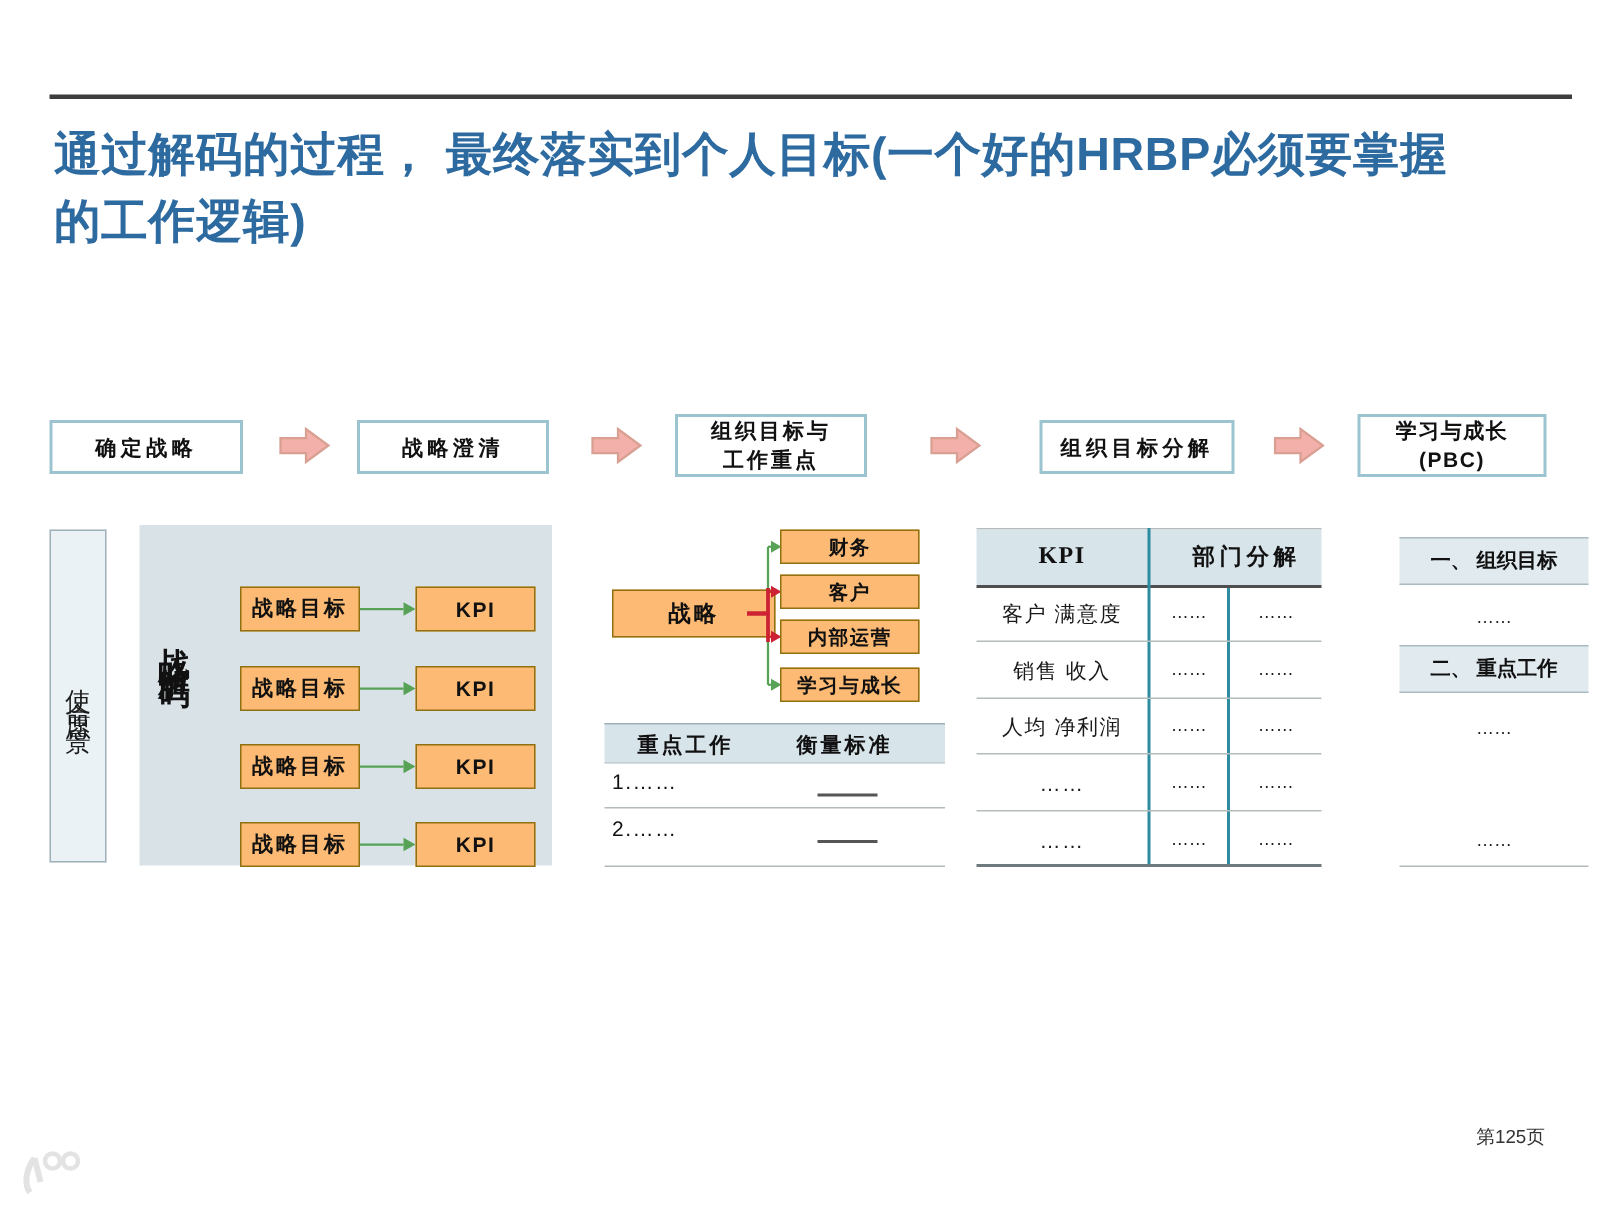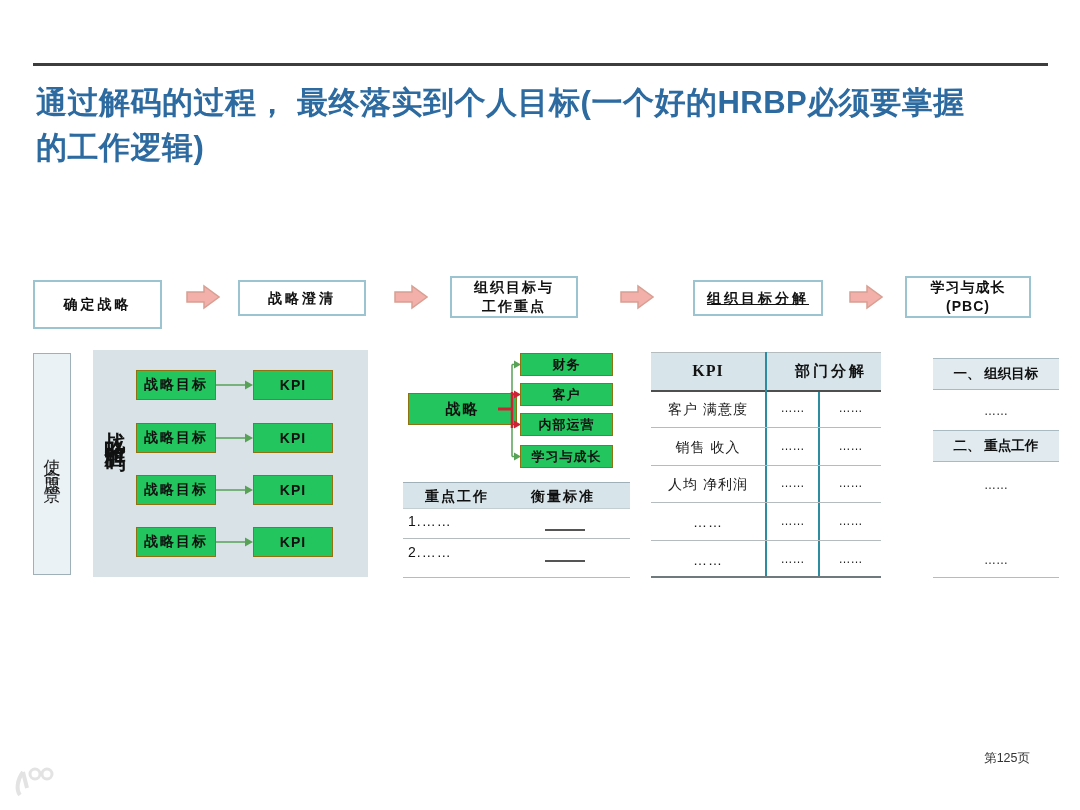--- a/index.html
+++ b/index.html
@@ -8,41 +8,41 @@
 
   .top-rule { position:absolute; left:33px; top:63px; width:1015px; height:3px; background:#3d3d3d; }
 
   .title { position:absolute; left:36px; top:80px; width:1010px; font-size:31px; font-weight:bold;
            color:#2c6aa0; line-height:45px; letter-spacing:0.5px; white-space:pre-line; }
 
   
   .flow-box { position:absolute; background:#fff; border:2px solid #9cc3d0; display:flex;
               align-items:center; justify-content:center; text-align:center; font-weight:bold;
               font-size:14px; color:#111; letter-spacing:3px; white-space:pre-line; line-height:19px; }
-  .fb1 { left:33px;  top:280px; width:129px; height:49px; }
+  .fb1 { left:33px;  top:280px; width:129px; height:36px; }
   .fb2 { left:238px; top:280px; width:128px; height:36px; }
   .fb3 { left:450px; top:276px; width:128px; height:42px; letter-spacing:2px; }
-  .fb4 { left:693px; top:280px; width:130px; height:36px;text-decoration:underline; }
+  .fb4 { left:693px; top:280px; width:130px; height:36px; }
   .fb5 { left:905px; top:276px; width:126px; height:42px; letter-spacing:1px; }
   .flow-arrow { position:absolute; top:284px; width:34px; height:26px; }
   .fa1{left:186px;} .fa2{left:394px;} .fa3{left:620px;} .fa4{left:849px;}
 
   
   .mission { position:absolute; left:33px; top:353px; width:38px; height:222px; background:#eaf2f6;
              border:1.5px solid #9fb0b8; display:flex; align-items:center; justify-content:center; }
   .vtext { writing-mode:vertical-rl; text-orientation:upright; font-size:17px; color:#1a1a1a; letter-spacing:9px; }
 
   
   .decode-panel { position:absolute; left:93px; top:350px; width:275px; height:227px; background:#d9e3e7; }
   .decode-title { position:absolute; left:99px; top:415px; width:30px; font-size:21px; font-weight:bold;
                   color:#111; writing-mode:vertical-rl; text-orientation:upright; letter-spacing:7px; }
-  .orange-box { position:absolute; background:#22c55e; border:1.5px solid #8f7110; display:flex;
+  .orange-box { position:absolute; background:#fdba74; border:1.5px solid #8f7110; display:flex;
                 align-items:center; justify-content:center; font-weight:bold; font-size:14px;
                 color:#111; letter-spacing:2px; }
-  .dec-row { position:absolute; left:136px; width:198px; height:30px; }
+  .dec-row { position:absolute; left:160px; width:198px; height:30px;margin-top:21px; }
   .dr1{top:370px;} .dr2{top:423px;} .dr3{top:475px;} .dr4{top:527px;}
   .dec-goal { position:absolute; left:0; top:0; width:80px; height:30px; }
   .dec-kpi  { position:absolute; left:117px; top:0; width:80px; height:30px; letter-spacing:1px; }
   .green-arrow { position:absolute; left:80px; top:0; width:37px; height:30px; }
 
   
   .strategy-box { left:408px; top:393px; width:109px; height:32px; font-size:15px;text-align:center; }
   .bsc-box { left:520px; width:93px; height:23px; font-size:13px; letter-spacing:1px; }
   .bsc1{top:353px;} .bsc2{top:383px;} .bsc3{top:413px;} .bsc4{top:445px;}
   .bsc-connector { position:absolute; left:496px; top:350px; width:26px; height:122px; }

